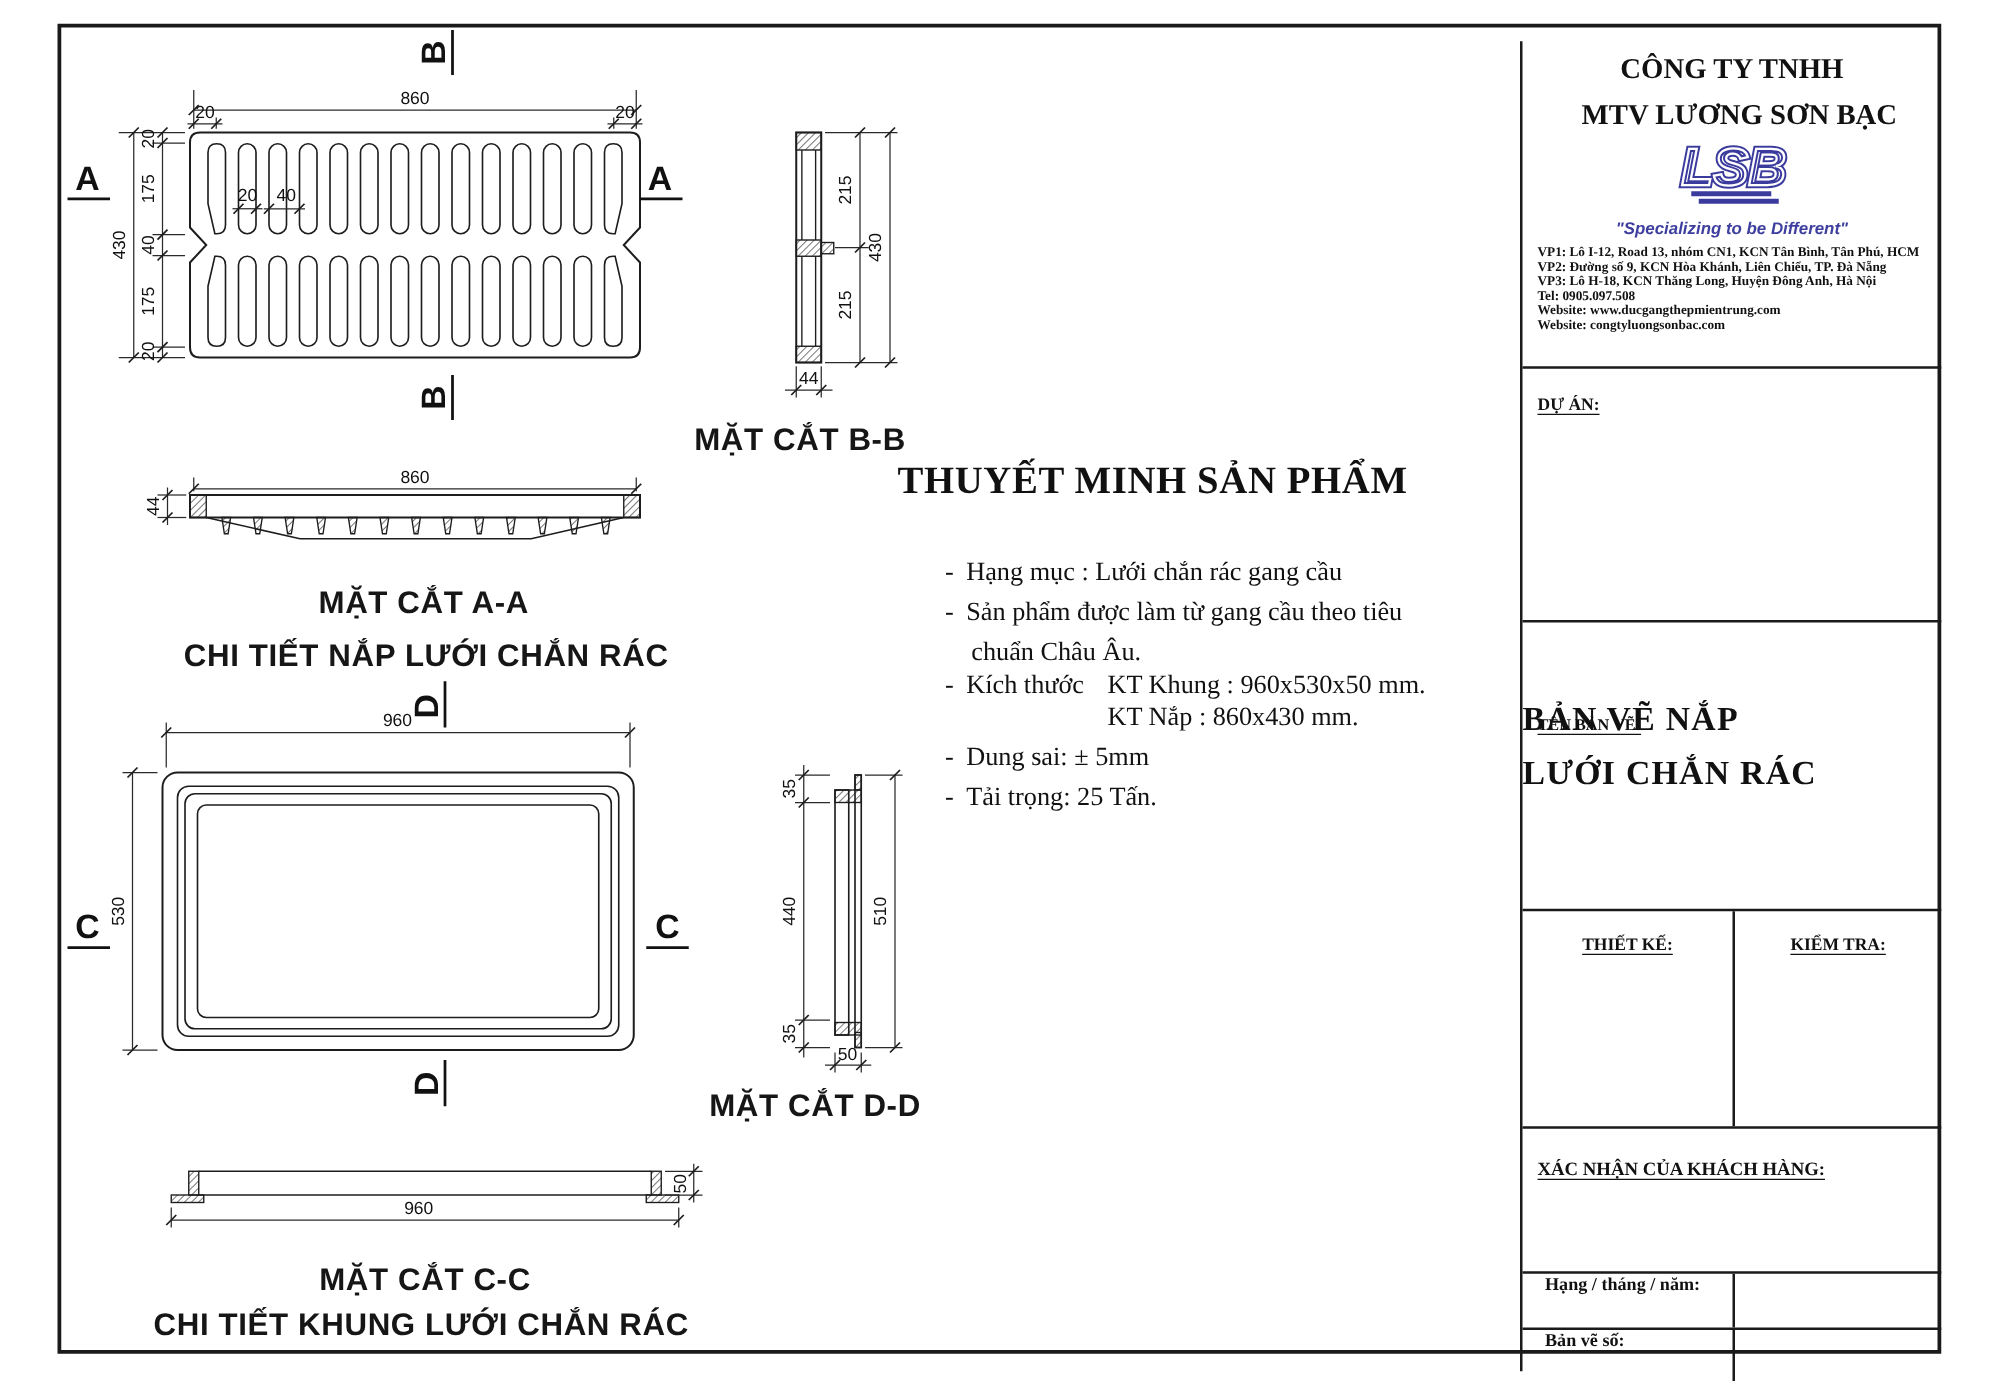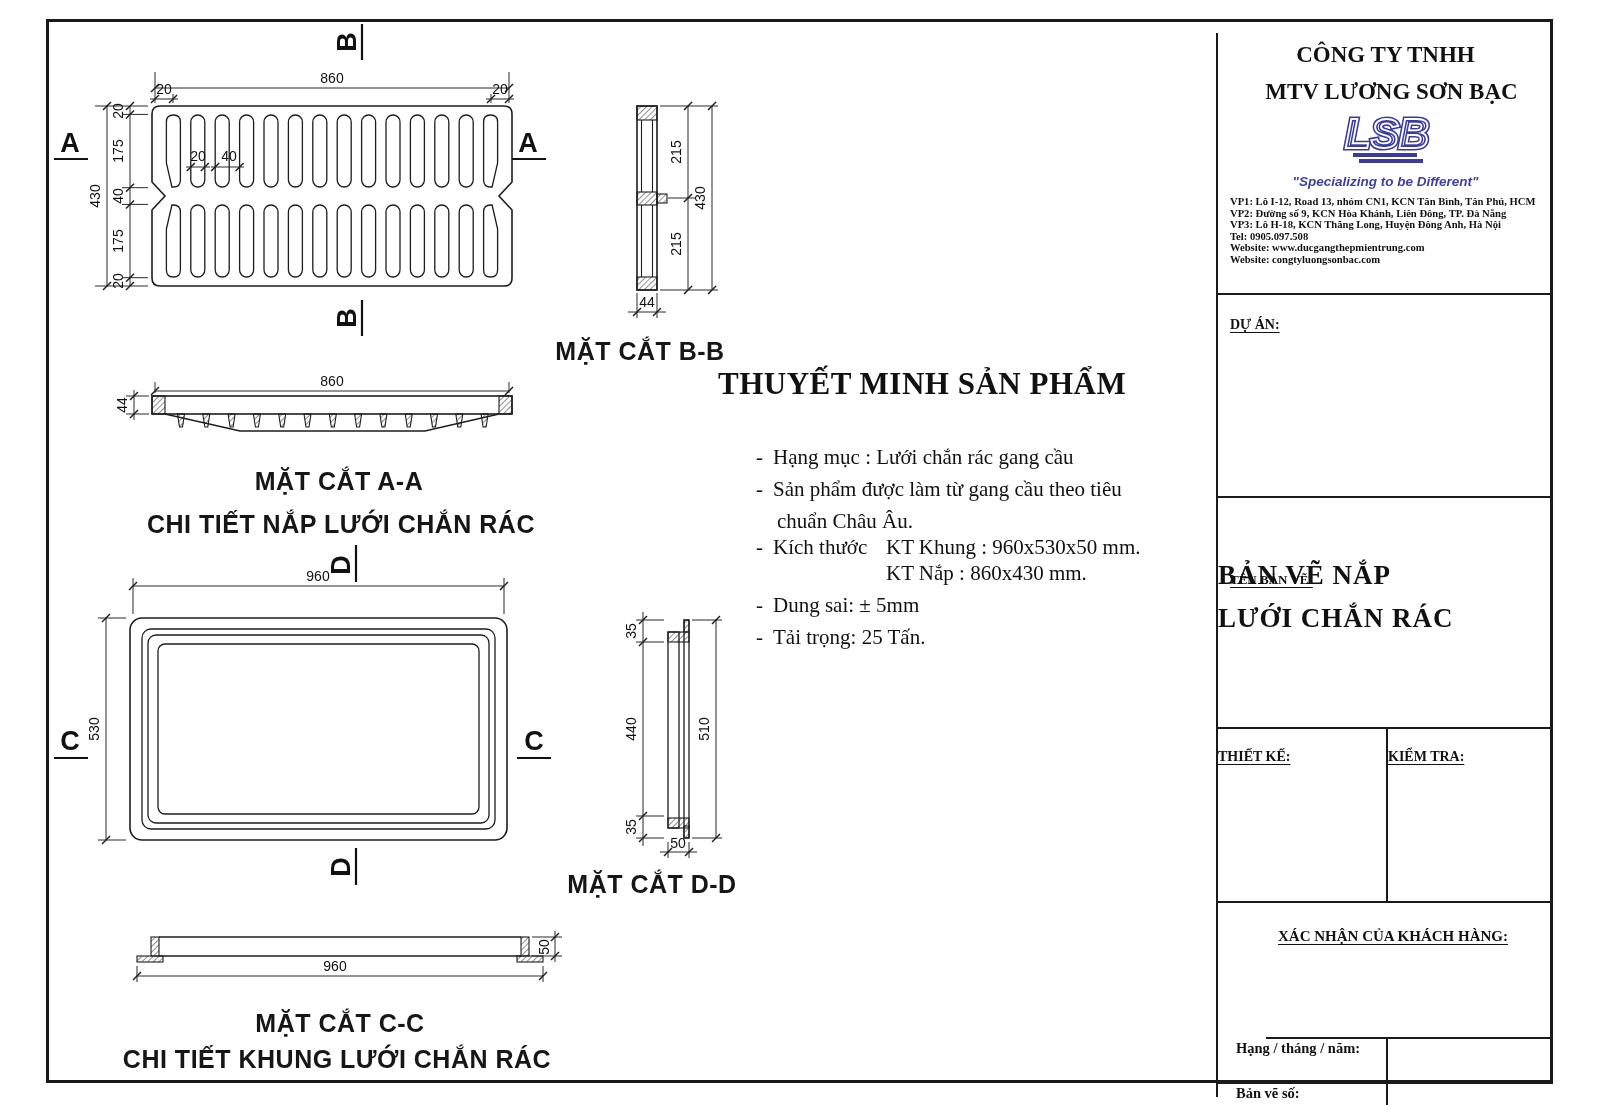--- a/index.html
+++ b/index.html
@@ -38,22 +38,22 @@
   .addr{font:bold 10.6px "Liberation Serif",serif;text-align:left;margin:7px 0 0 12px;line-height:11.6px;}
   .duan{height:203px;text-decoration:underline;}
   .lab{font:bold 14px "Liberation Serif",serif;text-decoration:underline;text-underline-offset:3px;
        position:absolute;left:12px;top:22px;}
   .tenbv{height:175px;}
   .bvname{font:bold 27px "Liberation Serif",serif;text-align:left;margin-top:56px;line-height:43px;letter-spacing:1px;}
   .twocol{height:174px;display:flex;}
   .col{flex:0 0 168px;position:relative;box-sizing:border-box;}
   .col2{flex:1;border-left:2.5px solid #1a1a1a;position:relative;box-sizing:border-box;}
   .collab{font:bold 14px "Liberation Serif",serif;text-decoration:underline;text-underline-offset:3px;
-          text-align:left;margin-top:20px;}
-  .xacnhan{height:136px;margin-left:48px;}
+          text-align:center;margin-top:20px;}
+  .xacnhan{height:116px;}
   .xn{font:bold 15px "Liberation Serif",serif;text-decoration:underline;text-underline-offset:3px;
       position:absolute;left:12px;top:25px;}
   .brow{height:45px;display:flex;}
   .brlab{font:bold 14.5px "Liberation Serif",serif;margin:auto 0 auto 18px;}
   .logo{margin-top:3px;}
 </style>
 </head>
 <body>
 <div id="sheet">
 
@@ -351,21 +351,21 @@
     <div class="cname2">MTV LƯƠNG SƠN BẠC</div>
     <svg class="logo" width="90" height="60" viewBox="0 0 90 60">
       <text x="46" y="40" text-anchor="middle" font-family="Liberation Sans, sans-serif" font-weight="bold" font-style="italic" font-size="42" fill="none" stroke-width="5" stroke="#3b3b9e">LSB</text>
       <text x="46" y="40" text-anchor="middle" font-family="Liberation Sans, sans-serif" font-weight="bold" font-style="italic" font-size="42" fill="none" stroke="#ffffff" stroke-width="1.8">LSB</text>
       <path d="M12,47 h64" stroke-width="4" fill="none" stroke="#3b3b9e"></path>
       <path d="M18,53 h64" stroke-width="4" fill="none" stroke="#3b3b9e"></path>
     </svg>
     <div class="slogan">"Specializing to be Different"</div>
     <div class="addr">
       <div>VP1: Lô I-12, Road 13, nhóm CN1, KCN Tân Bình, Tân Phú, HCM</div>
-      <div>VP2: Đường số 9, KCN Hòa Khánh, Liên Đông, TP. Đà Nẵng</div>
+      <div>VP2: Đường số 9, KCN Hòa Khánh, Liên Chiểu, TP. Đà Nẵng</div>
       <div>VP3: Lô H-18, KCN Thăng Long, Huyện Đông Anh, Hà Nội</div>
       <div>Tel: 0905.097.508</div>
       <div>Website: www.ducgangthepmientrung.com</div>
       <div>Website: congtyluongsonbac.com</div>
     </div>
   </div>
   <div class="sec duan">
     <div class="lab">DỰ ÁN:</div>
   </div>
   <div class="sec tenbv">

